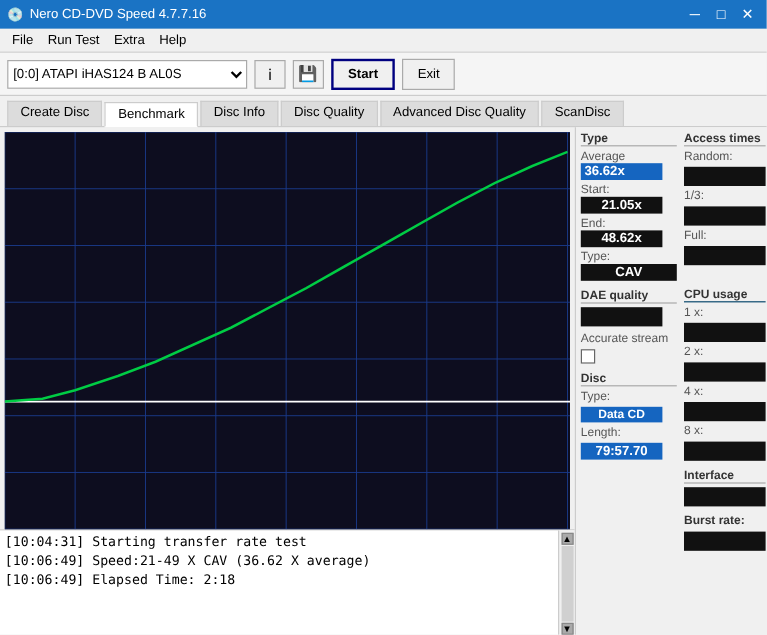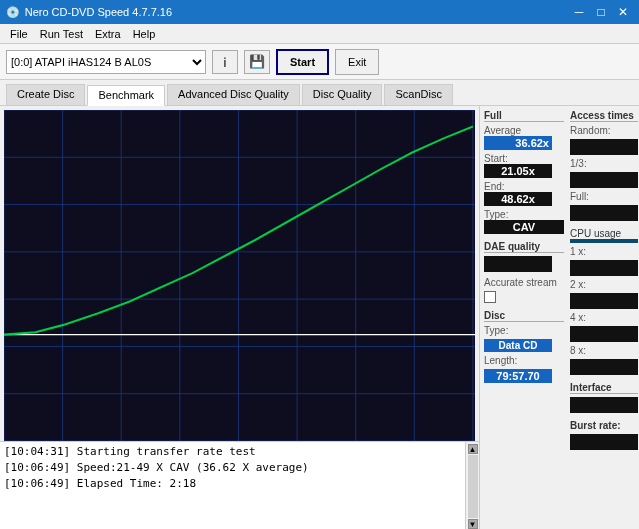--- a/index.html
+++ b/index.html
@@ -62,22 +62,23 @@
   </select>
   <button class="toolbar-icon-btn">ℹ</button>
   <button class="toolbar-icon-btn">💾</button>
   <button class="btn-start">Start</button>
   <button class="btn-exit">Exit</button>
 </div>
 
 <div class="tabs">
   <div class="tab">Create Disc</div>
   <div class="tab active">Benchmark</div>
+  <div class="tab">Disc Info</div>
+  <div class="tab">Disc Quality</div>
   <div class="tab">Advanced Disc Quality</div>
-  <div class="tab">Disc Quality</div>
   <div class="tab">ScanDisc</div>
 </div>
 
 <div style="display:flex; flex:1; height: calc(529px - 24px - 20px - 36px - 26px);">
 
   <div style="flex:1; display:flex; flex-direction:column;">
 
     <div style="flex:1; background:#0a0a1a; margin:4px 4px 0 4px; position:relative;">
       <svg width="100%" height="100%" style="position:absolute;top:0;left:0;" viewBox="0 0 450 280" preserveAspectRatio="none">
 
@@ -147,25 +148,25 @@
     </div>
 
   </div>
 
   <div style="width:160px; background:#f0f0f0; border-left:1px solid #ccc; padding:4px; display:flex; flex-direction:column; gap:3px; overflow:hidden;">
 
     <div style="display:flex; gap:6px;">
 
       <div style="flex:1; display:flex; flex-direction:column; gap:3px;">
 
-        <div style="font-size:10px; font-weight:bold; color:#333; border-bottom:1px solid #aaa;">Full</div>
+        <div style="font-size:10px; font-weight:bold; color:#333; border-bottom:1px solid #aaa;">Type</div>
 
         <div>
           <div style="font-size:10px; color:#555;">Average</div>
-          <div style="background:#1565c0; color:white; font-size:11px; font-weight:bold; text-align:right; padding:1px 3px; width:68px;">36.62x</div>
+          <div style="background:#1565c0; color:white; font-size:11px; font-weight:bold; text-align:left; padding:1px 3px; width:68px;">36.62x</div>
         </div>
 
         <div>
           <div style="font-size:10px; color:#555;">Start:</div>
           <div style="background:#111; color:white; font-size:11px; font-weight:bold; text-align:center; padding:1px 3px; width:68px;">21.05x</div>
         </div>
 
         <div>
           <div style="font-size:10px; color:#555;">End:</div>
           <div style="background:#111; color:white; font-size:11px; font-weight:bold; text-align:center; padding:1px 3px; width:68px;">48.62x</div>
@@ -199,21 +200,21 @@
 
         <div style="font-size:10px; color:#555;">Random:</div>
         <div style="background:#111; color:white; font-size:11px; padding:1px 3px; width:68px; height:16px;"></div>
 
         <div style="font-size:10px; color:#555;">1/3:</div>
         <div style="background:#111; color:white; font-size:11px; padding:1px 3px; width:68px; height:16px;"></div>
 
         <div style="font-size:10px; color:#555;">Full:</div>
         <div style="background:#111; color:white; font-size:11px; padding:1px 3px; width:68px; height:16px;"></div>
 
-        <div style="font-size:10px; font-weight:normal; color:#333; border-bottom:4px solid #0c4a6e; margin-top:4px;">CPU usage</div>
+        <div style="font-size:10px; font-weight:bold; color:#333; border-bottom:1px solid #0c4a6e; margin-top:16px;">CPU usage</div>
 
         <div style="font-size:10px; color:#555;">1 x:</div>
         <div style="background:#111; color:white; font-size:11px; padding:1px 3px; width:68px; height:16px;"></div>
 
         <div style="font-size:10px; color:#555;">2 x:</div>
         <div style="background:#111; color:white; font-size:11px; padding:1px 3px; width:68px; height:16px;"></div>
 
         <div style="font-size:10px; color:#555;">4 x:</div>
         <div style="background:#111; color:white; font-size:11px; padding:1px 3px; width:68px; height:16px;"></div>
 

